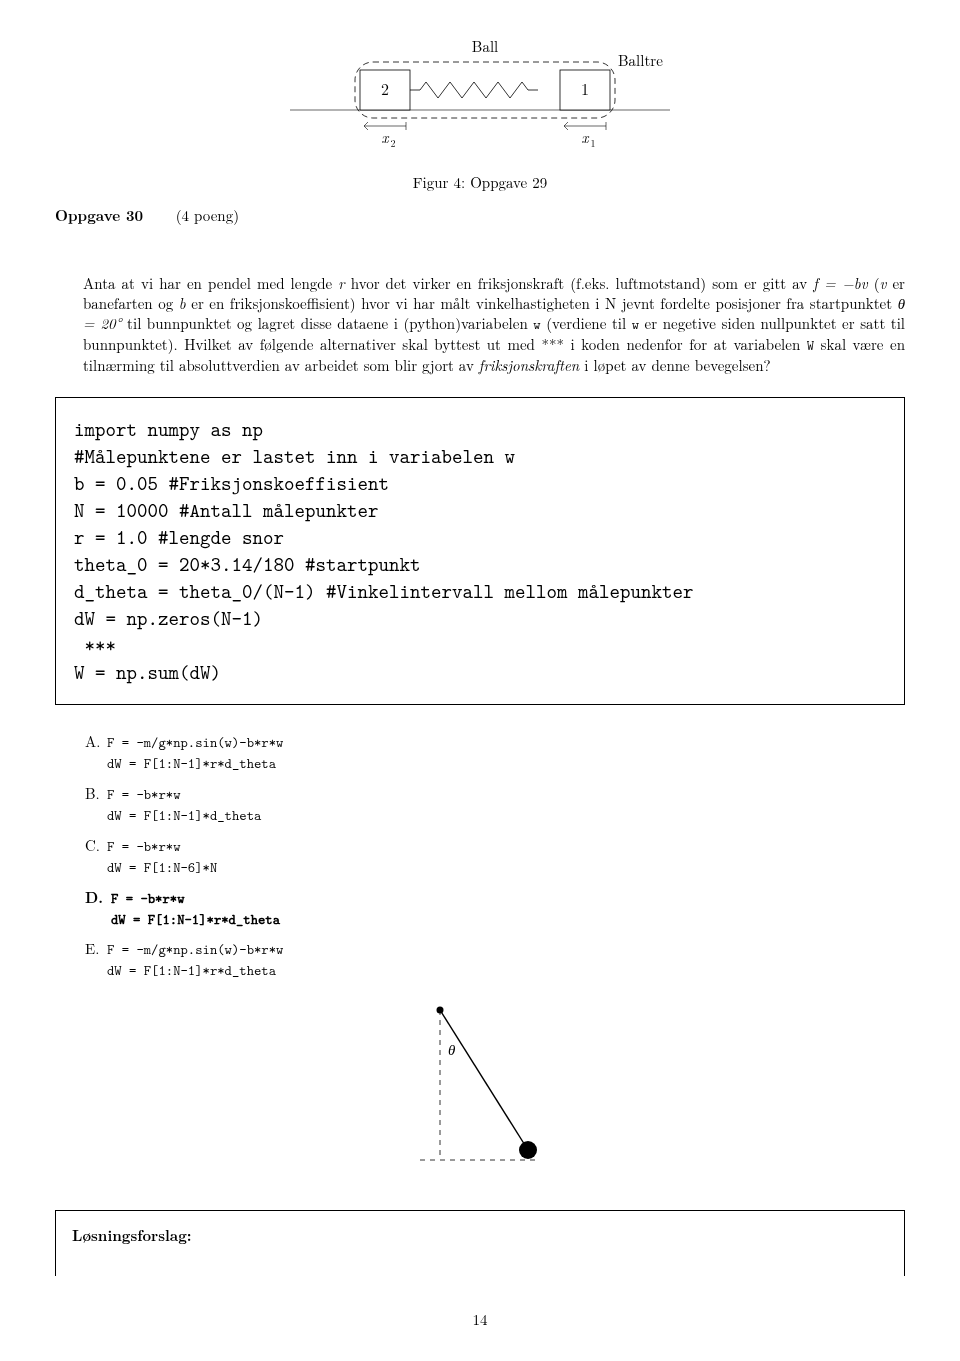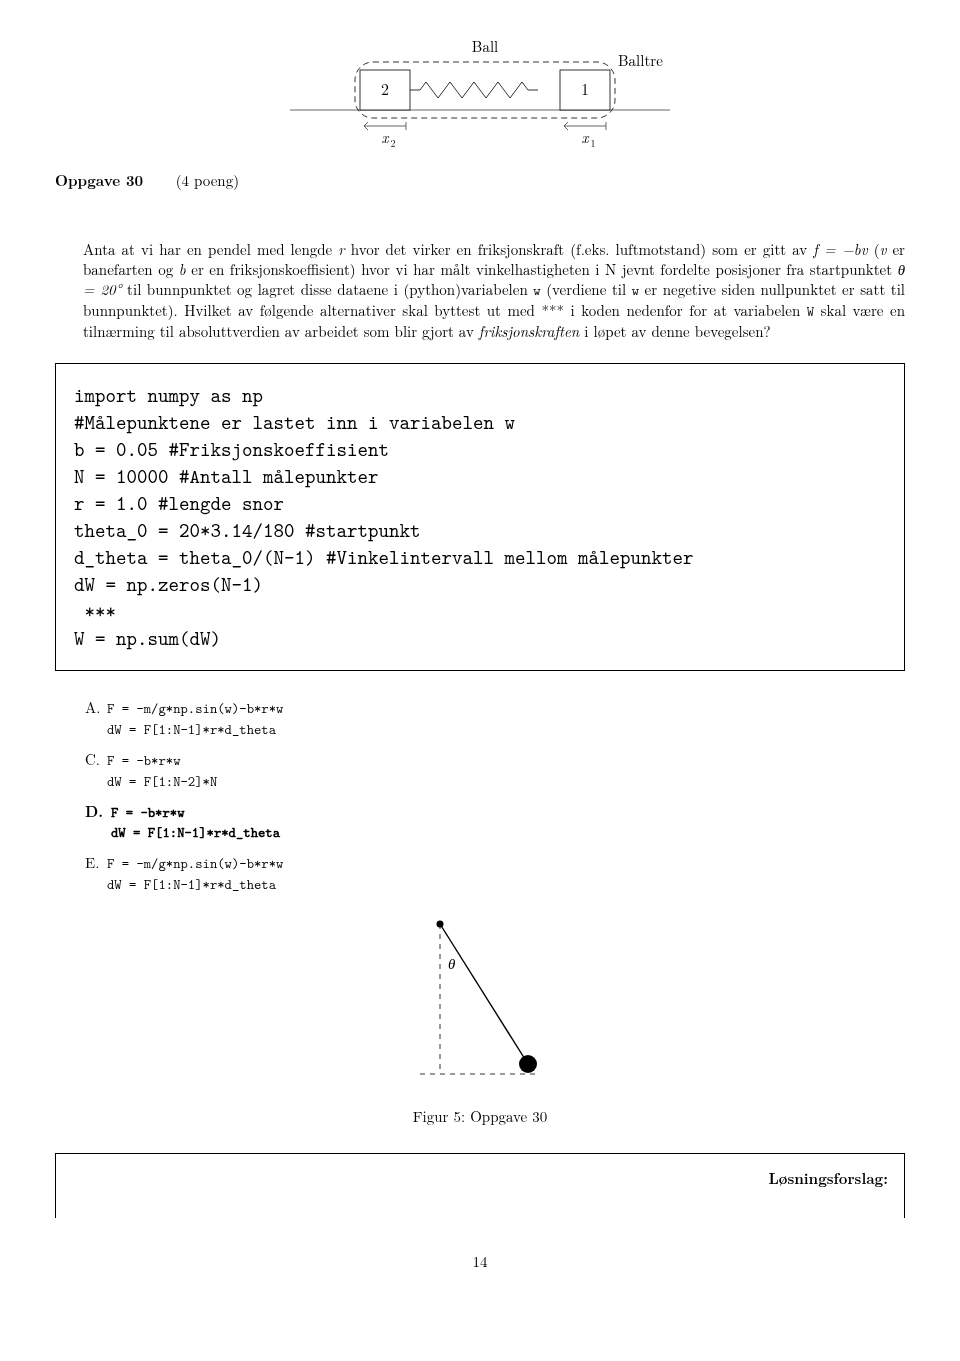--- a/index.html
+++ b/index.html
@@ -14,21 +14,21 @@
   }
   .fig-outer {
     text-align: center;
   }
   .fig-caption {
     text-align: center;
     margin-top: 8px;
     font-size: 15px;
   }
   .heading-line {
-    margin-top: 6px;
+    margin-top: 12px;
   }
   .bold {
     font-weight: bold;
   }
   .code-box {
     border: 0.6px solid #000;
     padding: 18px 18px 18px 18px;
     margin: 22px 0 26px 0;
     font-family: "Latin Modern Mono", "Courier New", monospace;
     font-size: 20px;
@@ -59,21 +59,20 @@
   }
   .italic {
     font-style: italic;
   }
   .solution-box {
     border: 0.6px solid #000;
     border-bottom: none;
     padding: 14px 16px 30px 16px;
     margin-top: 26px;
     font-weight: bold;
-    text-align: right;
   }
   .page-num {
     text-align: center;
     font-size: 15px;
     margin-top: 33px;
   }
   svg text {
     font-family: "Latin Modern Roman", "Computer Modern", Georgia, serif;
   }
 </style>
@@ -105,20 +104,21 @@
     <line x1="136" y1="82" x2="136" y2="90" stroke="#000" stroke-width="0.6"></line>
     <text x="115" y="103" text-anchor="middle" font-size="15" font-style="italic">x</text>
     <text x="123" y="107" text-anchor="middle" font-size="10">2</text>
 
     <line x1="294" y1="86" x2="336" y2="86" stroke="#000" stroke-width="0.6"></line>
     <polyline points="298,82 294,86 298,90" fill="none" stroke="#000" stroke-width="0.6"></polyline>
     <line x1="336" y1="82" x2="336" y2="90" stroke="#000" stroke-width="0.6"></line>
     <text x="315" y="103" text-anchor="middle" font-size="15" font-style="italic">x</text>
     <text x="323" y="107" text-anchor="middle" font-size="10">1</text>
   </svg>
+  <div class="fig-caption">Figur 4: Oppgave 29</div>
 </div>
 
 <div class="heading-line">
   <span class="bold">Oppgave 30</span>
   &nbsp;&nbsp;&nbsp;
   <span>(4 poeng)</span>
 </div>
 
 <div style="text-align: justify; margin-left:28px;margin-top:48px;">
   <span>Anta at vi har en pendel med lengde </span><span class="italic">r</span><span> hvor det virker en friksjonskraft (f.eks. luftmotstand) som er gitt av </span><span class="italic">f = −bv</span><span> (</span><span class="italic">v</span><span> er banefarten og </span><span class="italic">b</span><span> er en friksjonskoeffisient) hvor vi har målt vinkelhastigheten i N jevnt fordelte posisjoner fra startpunktet </span><span class="italic">θ = 20°</span><span> til bunnpunktet og lagret disse dataene i (python)variabelen </span><span class="code">w</span><span> (verdiene til </span><span class="code">w</span><span> er negetive siden nullpunktet er satt til bunnpunktet). Hvilket av følgende alternativer skal byttest ut med *** i koden nedenfor for at variabelen </span><span class="code">W</span><span> skal være en tilnærming til absoluttverdien av arbeidet som blir gjort av </span><span class="italic">friksjonskraften</span><span> i løpet av denne bevegelsen?</span>
@@ -134,22 +134,26 @@
 dW = np.zeros(N-1)
  ***
 W = np.sum(dW)</div>
 
 <div class="options">
   <div class="opt">
     <span class="opt-label">A.</span><span class="code">F = -m/g*np.sin(w)-b*r*w</span><br>
     <span class="opt-label">&nbsp;</span><span class="code">dW = F[1:N-1]*r*d_theta</span>
   </div>
   <div class="opt">
+    <span class="opt-label">B.</span><span class="code">F = -b*r*w</span><br>
+    <span class="opt-label">&nbsp;</span><span class="code">dW = F[1:N-1]*d_theta</span>
+  </div>
+  <div class="opt">
     <span class="opt-label">C.</span><span class="code">F = -b*r*w</span><br>
-    <span class="opt-label">&nbsp;</span><span class="code">dW = F[1:N-2]*N</span>
+    <span class="opt-label">&nbsp;</span><span class="code">dW = F[1:N-6]*N</span>
   </div>
   <div class="opt">
     <span class="opt-label-bold">D.</span><span class="code" style="font-weight:bold">F = -b*r*w</span><br>
     <span class="opt-label-bold">&nbsp;</span><span class="code" style="font-weight:bold">dW = F[1:N-1]*r*d_theta</span>
   </div>
   <div class="opt">
     <span class="opt-label">E.</span><span class="code">F = -m/g*np.sin(w)-b*r*w</span><br>
     <span class="opt-label">&nbsp;</span><span class="code">dW = F[1:N-1]*r*d_theta</span>
   </div>
 </div>
@@ -162,20 +166,19 @@
     <line x1="60" y1="20" x2="60" y2="170" stroke="#000" stroke-width="0.8" stroke-dasharray="5 5"></line>
 
     <line x1="60" y1="20" x2="148" y2="160" stroke="#000" stroke-width="1.4"></line>
 
     <circle cx="148" cy="160" r="9" fill="#000"></circle>
 
     <line x1="40" y1="170" x2="160" y2="170" stroke="#000" stroke-width="0.8" stroke-dasharray="5 5"></line>
 
     <text x="68" y="65" font-size="15" font-style="italic">θ</text>
   </svg>
-  <div class="fig-caption">Figur 5: Oppgave 30</div>
 </div>
 
 <div class="solution-box">
   <span>Løsningsforslag:</span>
 </div>
 
 <div class="page-num">14</div>
 
 </body></html>

